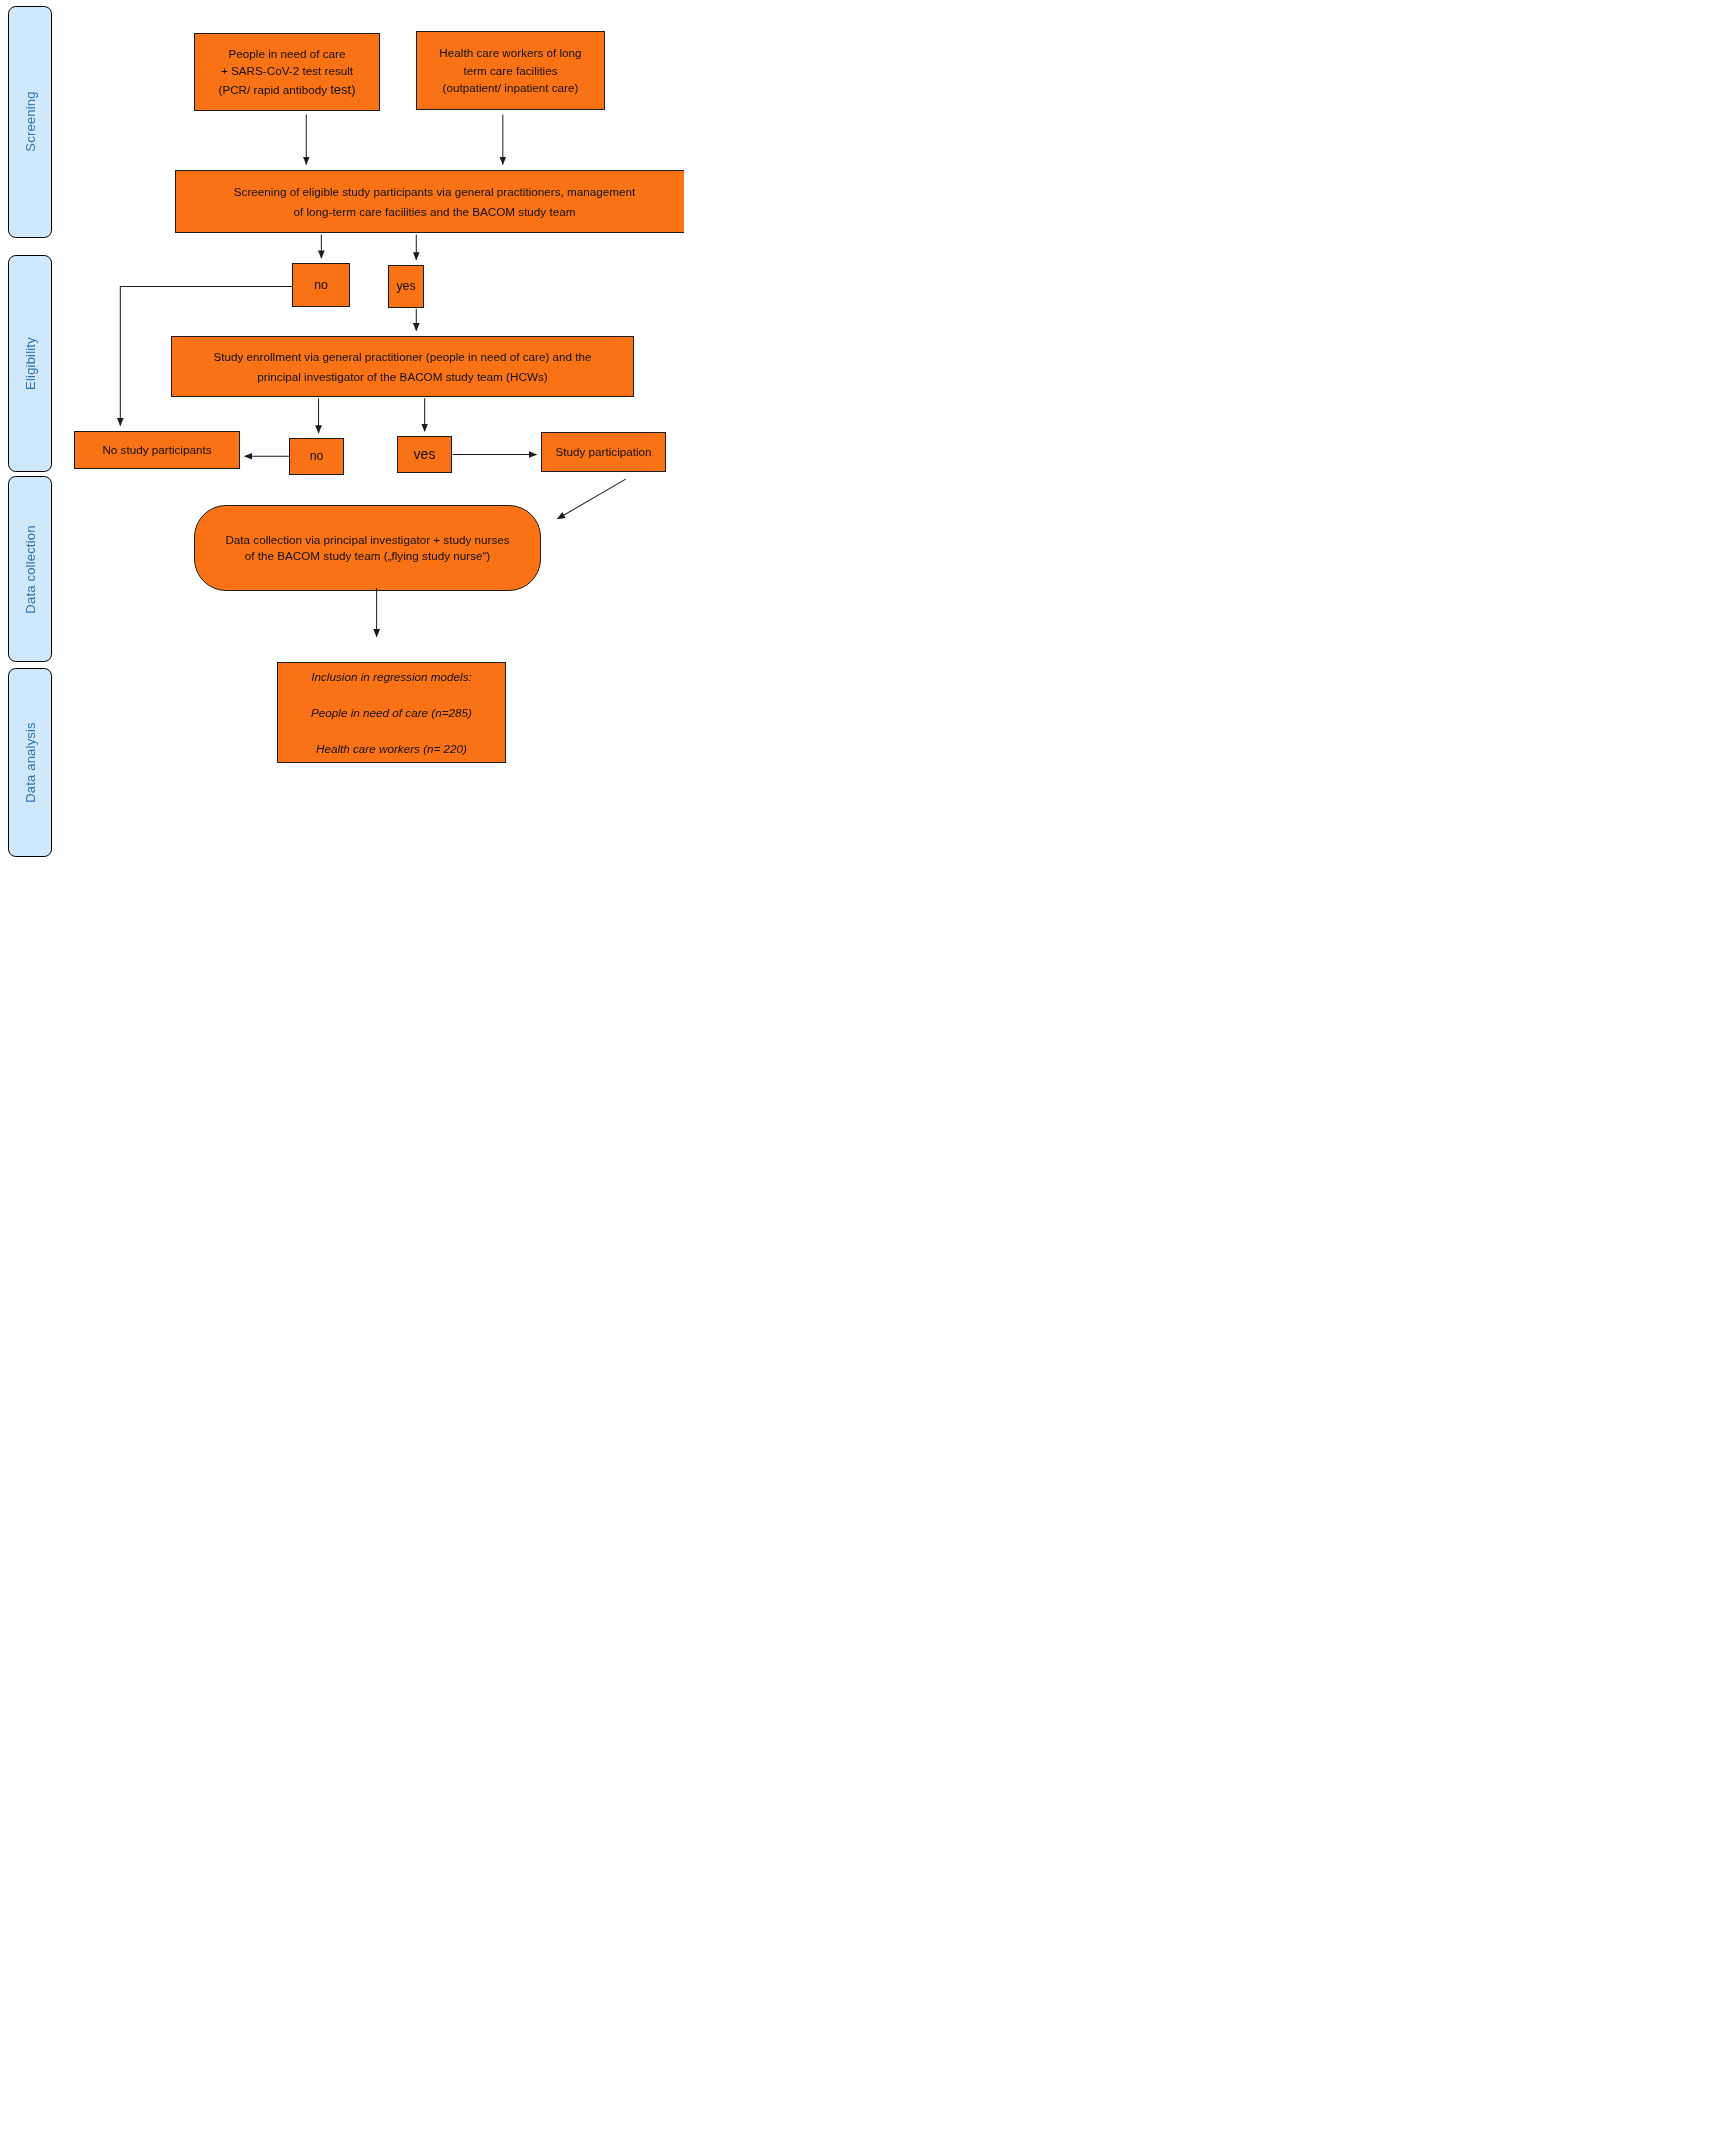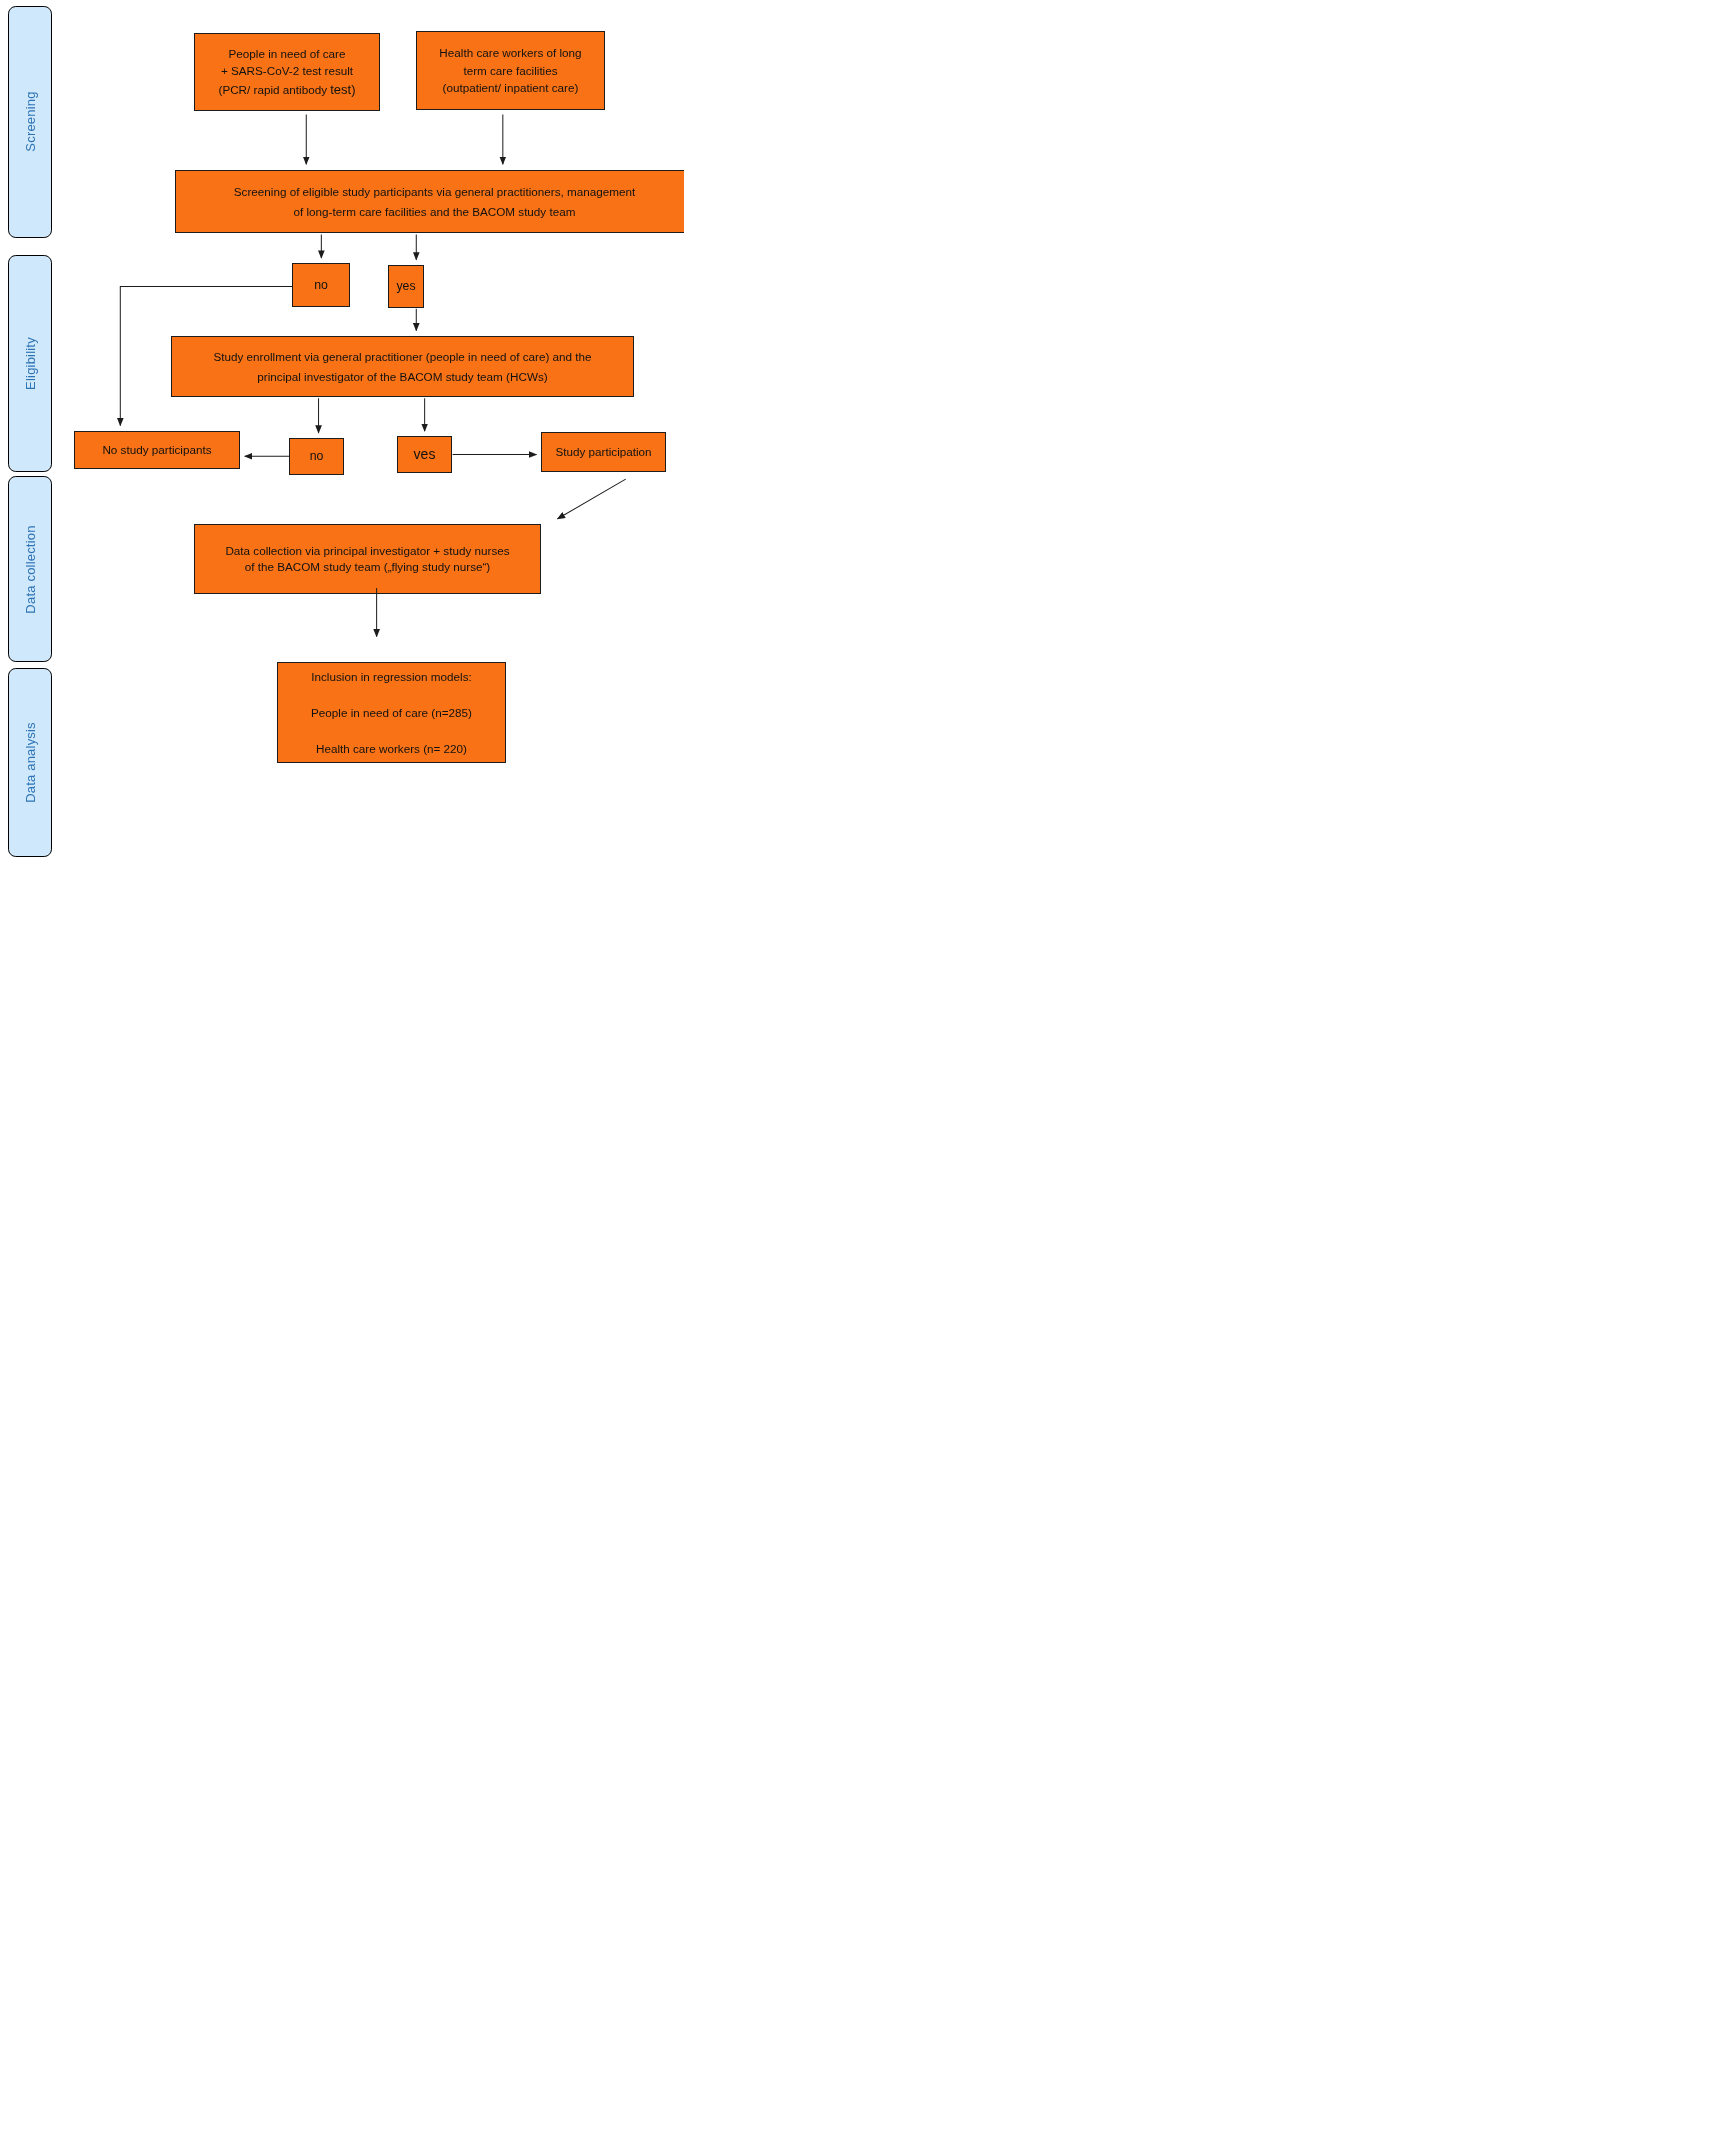--- a/index.html
+++ b/index.html
@@ -54,23 +54,23 @@
   .n-people   { left: 194px; top: 33px;  width: 186px; height: 78px; }
   .n-hcw      { left: 416px; top: 31px;  width: 189px; height: 79px; border-width: 1.4px; }
   .n-screen   { left: 175px; top: 170px; width: 519px; height: 63px; border-width: 1.7px; line-height: 1.65; }
   .n-no1      { left: 292px; top: 263px; width: 58px; height: 44px; font-size: 12.3px; }
   .n-yes1     { left: 388px; top: 265px; width: 36px; height: 43px; font-size: 12.3px; border-width: 1.4px; }
   .n-enroll   { left: 171px; top: 336px; width: 463px; height: 61px; line-height: 1.65; }
   .n-nopart   { left: 74px; top: 431px; width: 166px; height: 38px; }
   .n-no2      { left: 289px; top: 438px; width: 55px;  height: 37px; font-size: 12.3px; }
   .n-yes2     { left: 397px; top: 436px; width: 55px;  height: 37px; font-size: 14px; border-width: 1.4px; }
   .n-part     { left: 541px; top: 432px; width: 125px; height: 40px; border-width: 1.4px; }
-  .n-datacol  { left: 194px; top: 524px; width: 347px; height: 70px; line-height: 1.4; }
+  .n-datacol  { left: 194px; top: 505px; width: 347px; height: 86px; line-height: 1.4; border-radius: 32px; }
   .n-incl     { left: 277px; top: 662px; width: 229px; height: 101px; }
-  .n-incl .iline { margin: 0 0 18.4px 0; }
+  .n-incl .iline { margin: 0 0 18.4px 0; font-style: italic; }
   .n-incl .iline:last-child { margin-bottom: 0; }
   .alt { font-size: 13px; font-weight: 400; }
   
   .edges {
     position: absolute;
     left: 0; top: 0;
     pointer-events: none;
   }
   .edges line, .edges polyline {
     stroke: #1c1c1c;

